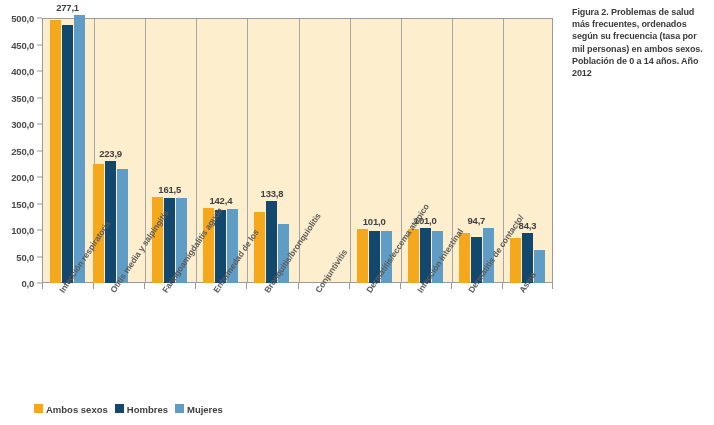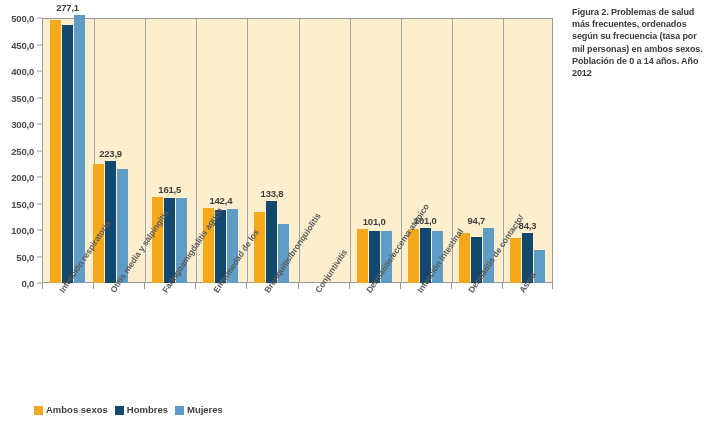--- a/index.html
+++ b/index.html
@@ -161,21 +161,21 @@
     top: 404px;
     display: flex;
     align-items: center;
     gap: 7px;
     font-size: 9.5px;
     font-weight: bold;
     color: #3f3f3f;
   }
   .legend-item {
     display: flex;
-    align-items: flex-end;
+    align-items: flex-start;
     gap: 3px;
   }
   .swatch {
     width: 9px;
     height: 9px;
     display: inline-block;
   }
   .swatch.ambos { background: #f5a81c; }
   .swatch.hombres { background: #13486e; }
   .swatch.mujeres { background: #5f9cc6; }

